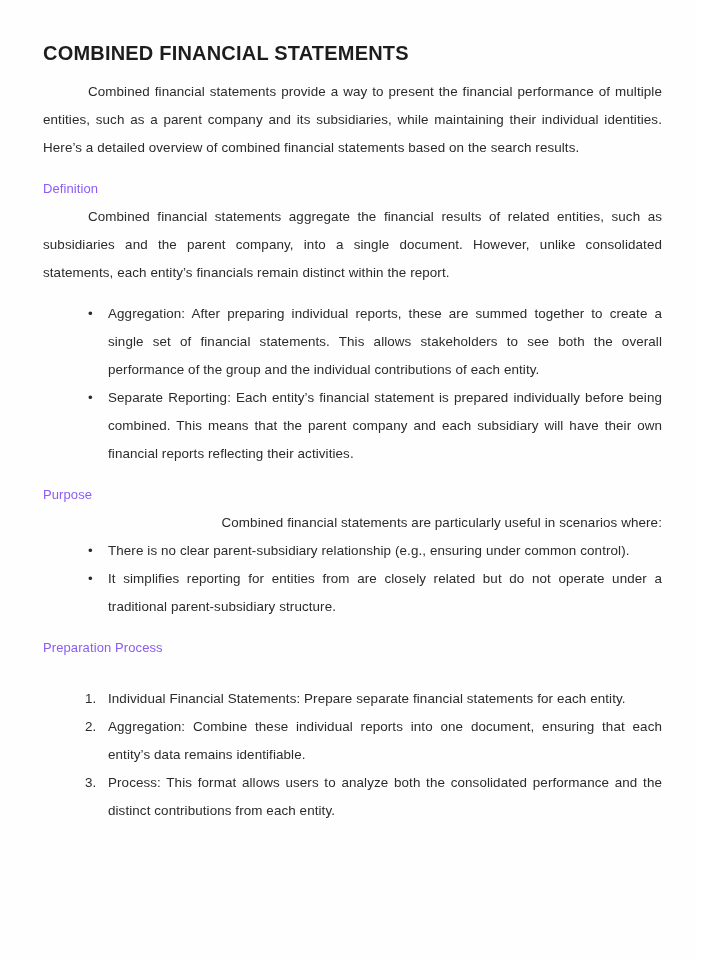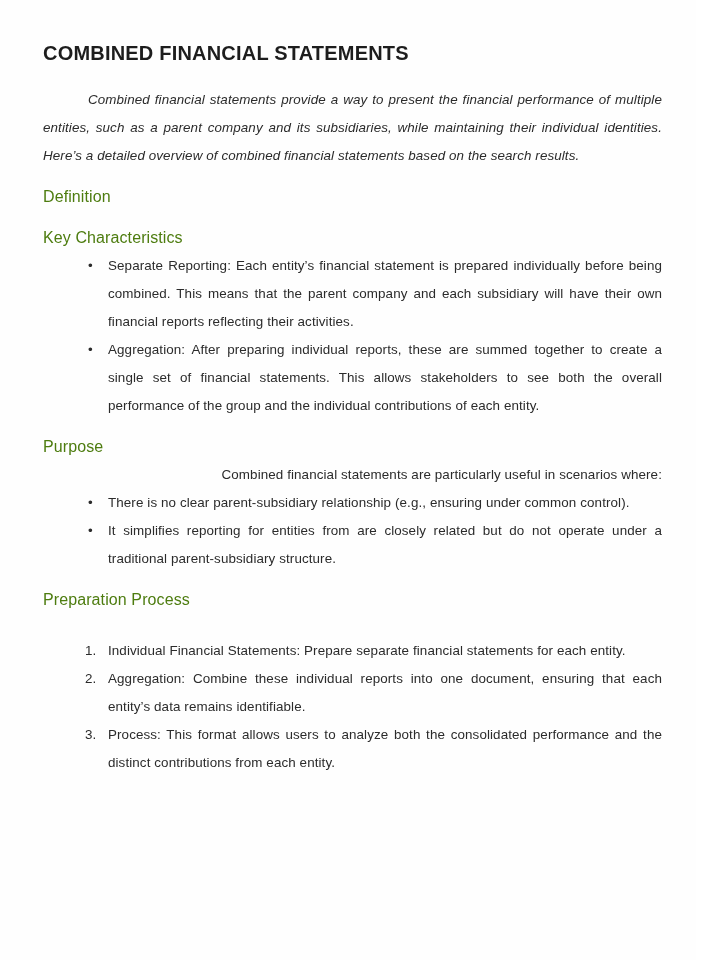--- a/index.html
+++ b/index.html
@@ -31,35 +31,34 @@
     color: #1d1d1d;
   }
   .para {
     margin: 0;
     font-size: 13.4px;
     line-height: 28px;
     text-align: justify;
     letter-spacing: 0.1px;
   }
   .intro {
-    margin-top: 21px;
-    font-style: italic;
+    margin-top: 13px;
   }
   .indent-first {
     text-indent: 45px;
   }
   .section {
     margin-top: 13px;
   }
   .section-heading {
     margin: 0;
-    font-size: 16px;
+    font-size: 13px;
     line-height: 28px;
     font-weight: 400;
-    color: #4d7c0f;
+    color: #8b5cf6;
     letter-spacing: 0.1px;
   }
   .lead {
     text-align: right;
   }
   ul.bullets, ol.numbers {
     margin: 0;
     padding: 0;
     list-style: none;
   }
@@ -97,27 +96,27 @@
 <body>
 
 <div class="page">
 
   <h1 class="doc-title">COMBINED FINANCIAL STATEMENTS</h1>
 
   <p class="para intro indent-first">Combined financial statements provide a way to present the financial performance of multiple entities, such as a parent company and its subsidiaries, while maintaining their individual identities. Here’s a detailed overview of combined financial statements based on the search results.</p>
 
   <div class="section">
     <h2 class="section-heading">Definition</h2>
+    <p class="para indent-first">Combined financial statements aggregate the financial results of related entities, such as subsidiaries and the parent company, into a single document. However, unlike consolidated statements, each entity’s financials remain distinct within the report.</p>
   </div>
 
   <div class="section">
-    <h2 class="section-heading">Key Characteristics</h2>
     <ul class="bullets">
+      <li>Aggregation: After preparing individual reports, these are summed together to create a single set of financial statements. This allows stakeholders to see both the overall performance of the group and the individual contributions of each entity.</li>
       <li>Separate Reporting: Each entity’s financial statement is prepared individually before being combined. This means that the parent company and each subsidiary will have their own financial reports reflecting their activities.</li>
-      <li>Aggregation: After preparing individual reports, these are summed together to create a single set of financial statements. This allows stakeholders to see both the overall performance of the group and the individual contributions of each entity.</li>
     </ul>
   </div>
 
   <div class="section">
     <h2 class="section-heading">Purpose</h2>
     <p class="para lead">Combined financial statements are particularly useful in scenarios where:</p>
     <ul class="bullets">
       <li>There is no clear parent-subsidiary relationship (e.g., ensuring under common control).</li>
       <li>It simplifies reporting for entities from are closely related but do not operate under a traditional parent-subsidiary structure.</li>
     </ul>

